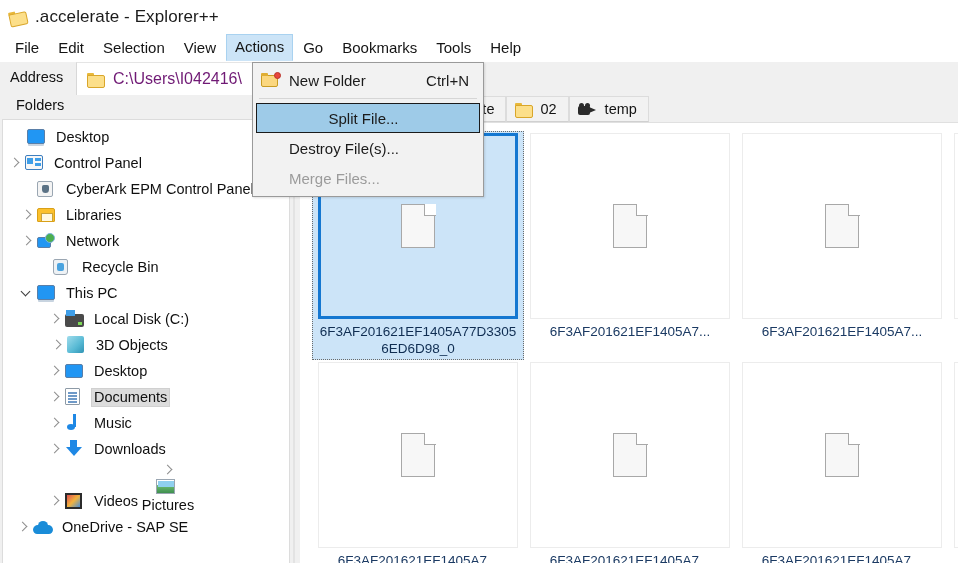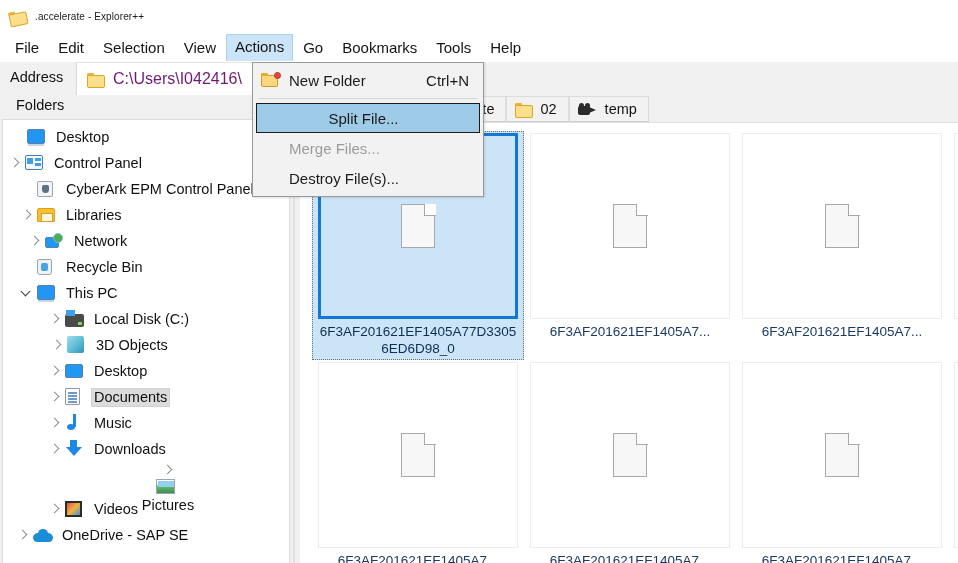--- a/index.html
+++ b/index.html
@@ -21,21 +21,21 @@
   
   #titlebar {
     position: absolute; left: 0; top: 0;
     width: 958px; height: 33px;
     background: #ffffff;
     display: flex; align-items: center;
     padding-left: 8px;
   }
   #titlebar .tb-icon { width: 20px; height: 20px; position: relative; margin-right: 7px; }
   #titlebar .tb-text {
-    font-size: 10px; color: #1b1b1b; letter-spacing: 0.1px;
+    font-size: 17px; color: #1b1b1b; letter-spacing: 0.1px;
     white-space: nowrap;
   }
 
   
   .folder {
     position: relative; display: inline-block;
     width: 17px; height: 14px;
   }
   .folder::before {
     content: ""; position: absolute; left: 0; top: 1px;
@@ -422,29 +422,29 @@
     </div>
 
     <div class="tree-row" style="padding-left:16px;">
       <span class="expander has"></span>
       <span class="ticon">
           <span class="ic-libraries" style="position:absolute;top:2px;"></span>
         </span>
       <span class="tlabel">Libraries</span>
     </div>
 
-    <div class="tree-row" style="padding-left:24px;">
+    <div class="tree-row" style="padding-left:16px;">
       <span class="expander has"></span>
       <span class="ticon">
           <span class="ic-network" style="position:absolute;top:1px;"></span>
         </span>
       <span class="tlabel">Network</span>
     </div>
 
-    <div class="tree-row" style="padding-left:16px;">
+    <div class="tree-row" style="padding-left:32px;">
       <span class="expander"></span>
       <span class="ticon">
           <span class="ic-recycle" style="position:absolute;top:1px;"></span>
         </span>
       <span class="tlabel">Recycle Bin</span>
     </div>
 
     <div class="tree-row" style="padding-left:16px;">
       <span class="expander has open"></span>
       <span class="ticon">
@@ -502,21 +502,21 @@
     </div>
 
     <div class="tree-row" style="padding-left:44px;flex-direction:column;">
       <span class="expander has"></span>
       <span class="ticon">
           <span class="ic-pictures" style="position:absolute;top:1px;"></span>
         </span>
       <span class="tlabel">Pictures</span>
     </div>
 
-    <div class="tree-row" style="padding-left:44px;margin-top:8px;">
+    <div class="tree-row" style="padding-left:44px;">
       <span class="expander has"></span>
       <span class="ticon">
           <span class="ic-videos" style="position:absolute;top:1px;"></span>
         </span>
       <span class="tlabel">Videos</span>
     </div>
 
     <div class="tree-row" style="padding-left:12px;">
       <span class="expander has"></span>
       <span class="ticon">
@@ -622,23 +622,23 @@
       <span class="dd-label">New Folder</span>
       <span class="dd-accel">Ctrl+N</span>
     </div>
 
     <div class="dd-sep"></div>
 
     <div class="dd-item highlight">
       <span class="dd-label">Split File...</span>
     </div>
 
+    <div class="dd-item indent">
+      <span class="dd-label">Destroy File(s)...</span>
+    </div>
+
     <div class="dd-item disabled indent">
       <span class="dd-label">Merge Files...</span>
     </div>
 
-    <div class="dd-item indent">
-      <span class="dd-label">Destroy File(s)...</span>
-    </div>
-
   </div>
 
 </div>
 
 </body></html>

